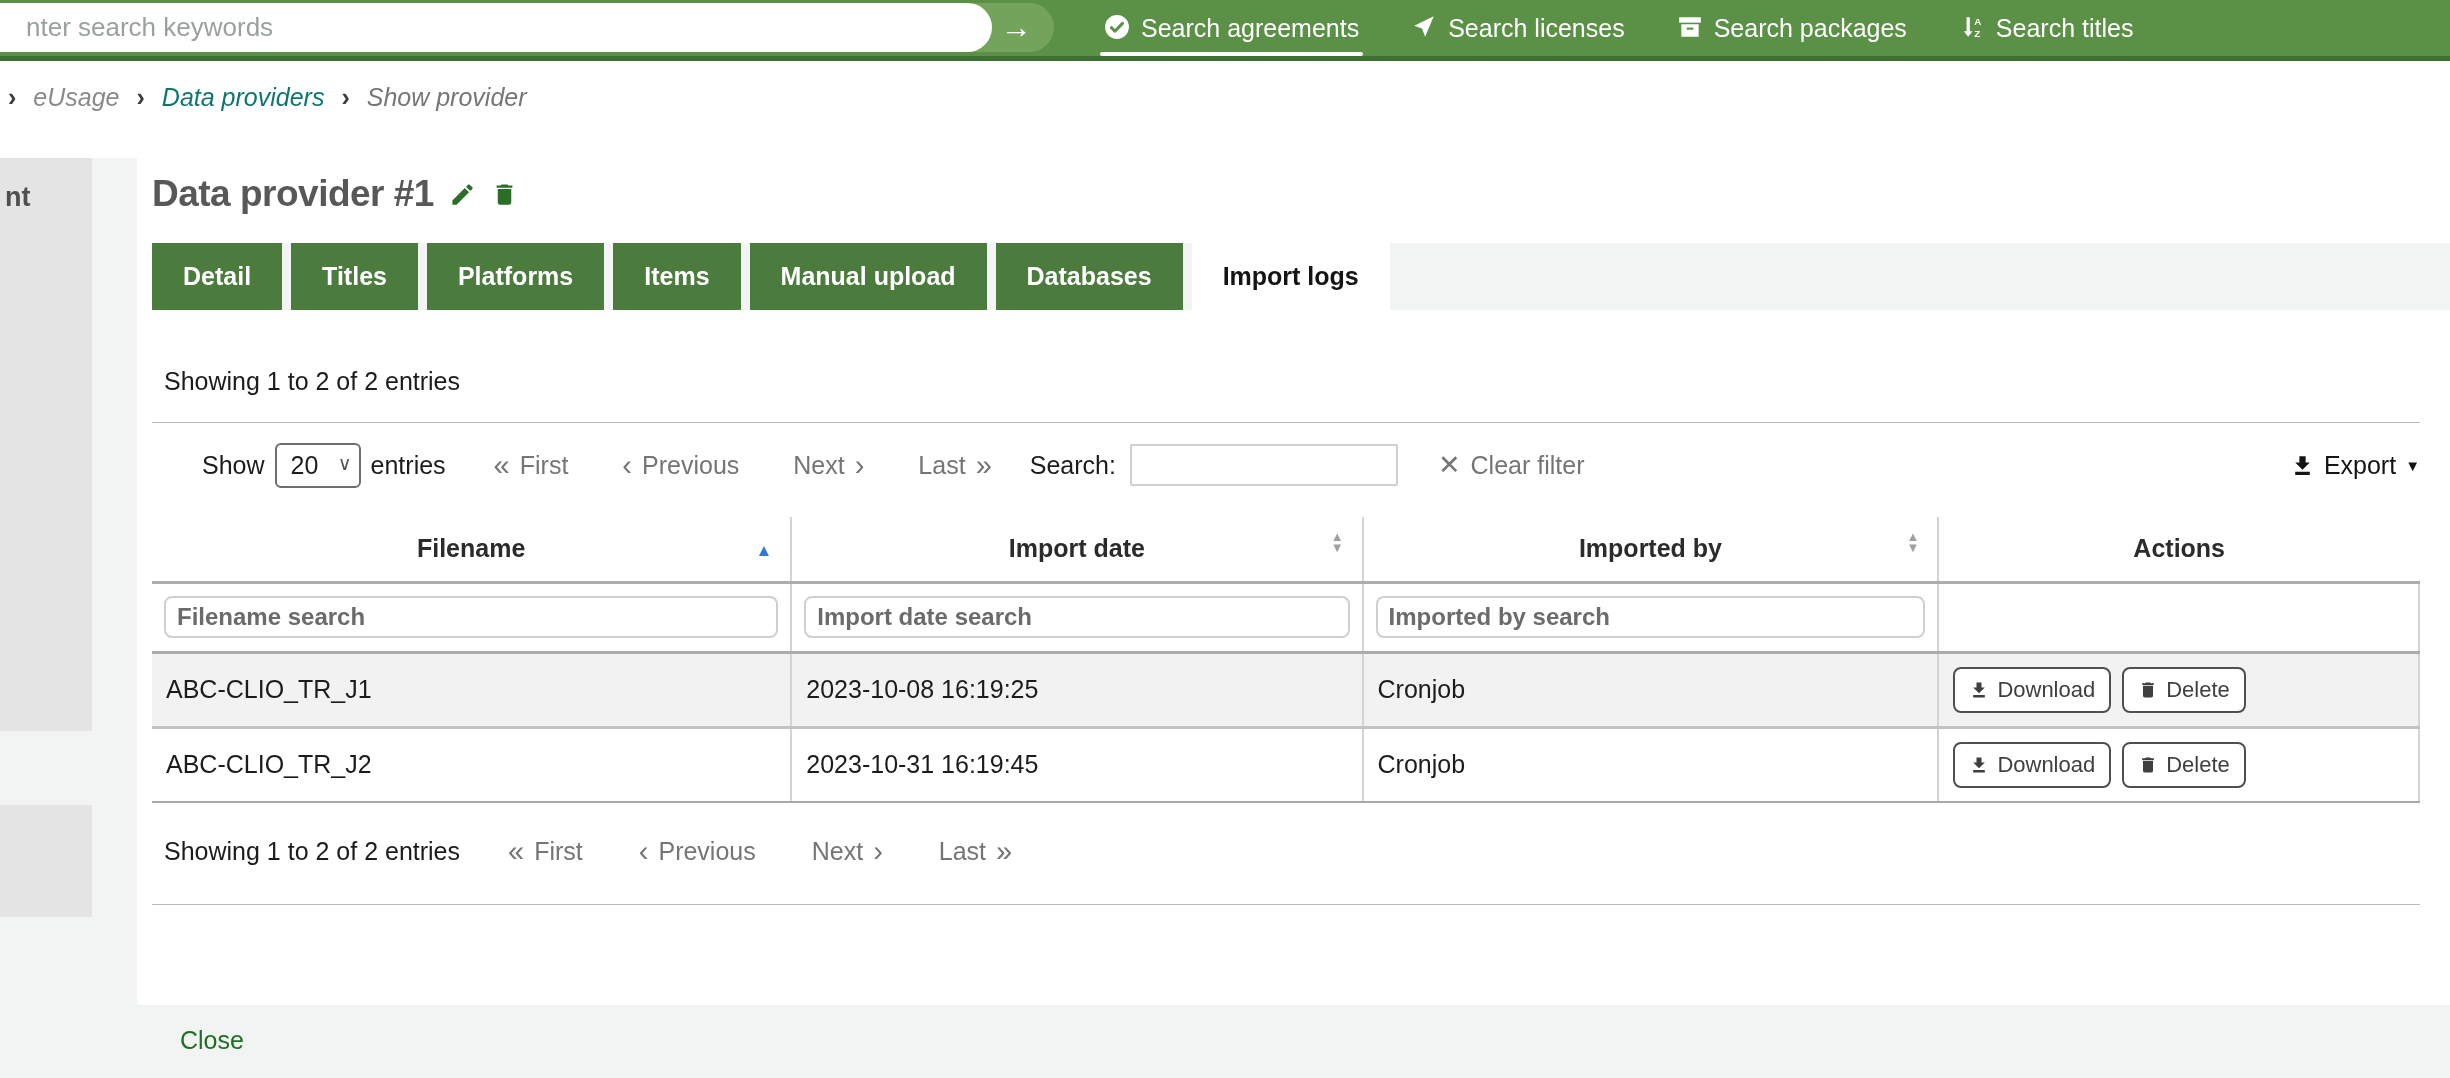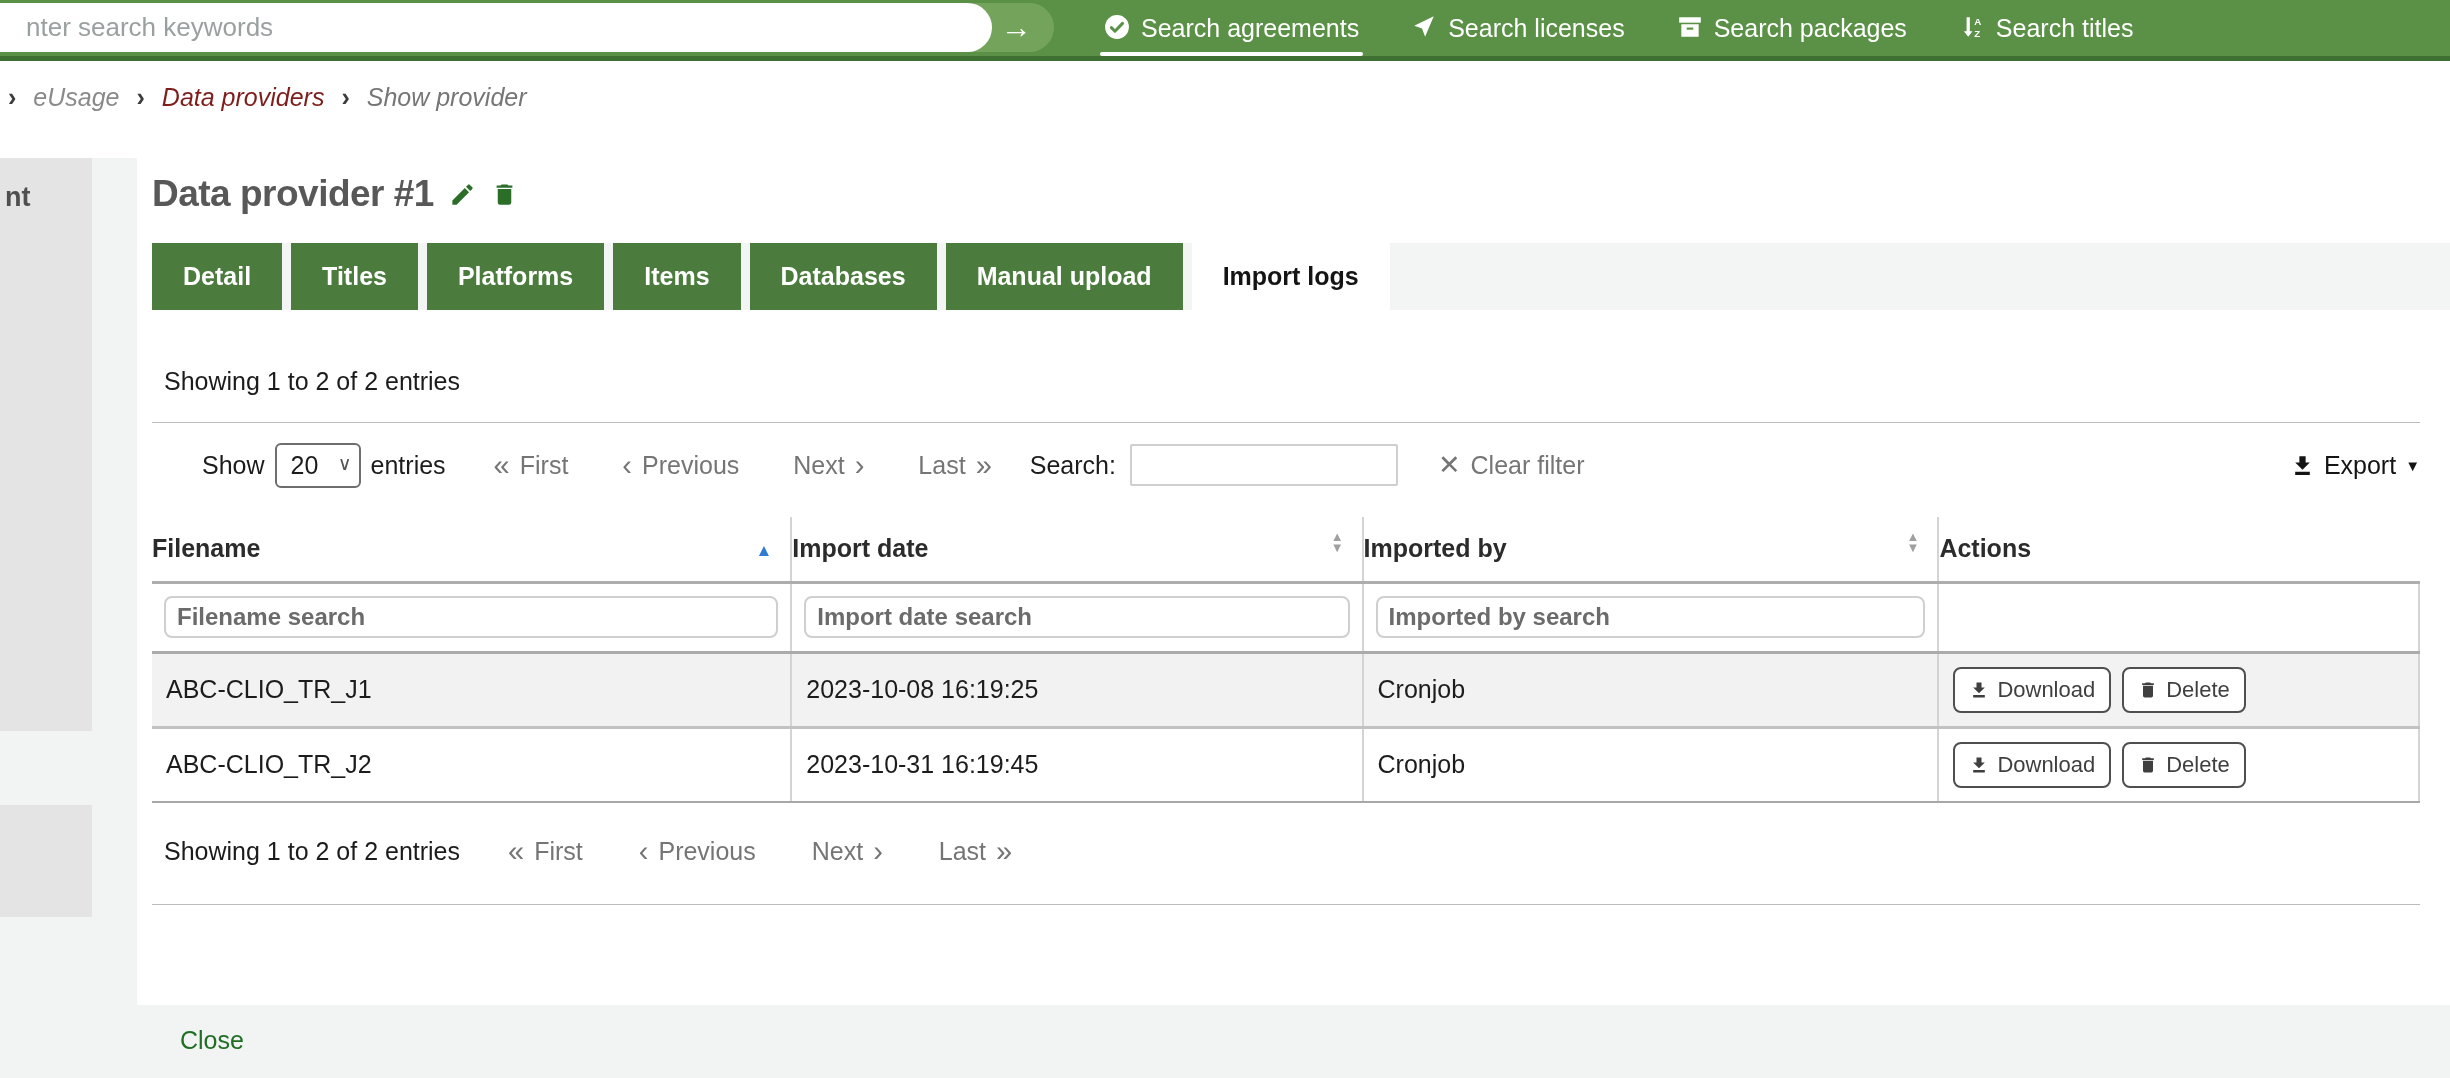--- a/index.html
+++ b/index.html
@@ -34,21 +34,21 @@
     content:""; position:absolute; left:-4px; right:-4px; bottom:-13px; height:4px;
     background:#fff; border-radius:2px;
   }
   
   .breadcrumb {
     position:absolute; left:0; top:61px; width:2450px; height:97px; background:#fff;
     display:flex; align-items:flex-start; gap:17px; padding:21px 0 0 8px;
     font-size:25px; font-style:italic; color:#8a8a8a; line-height:30px;
   }
   .bc-sep { font-style:normal; font-weight:700; color:#3c3c3c; }
-  .bc-green { color:#7f1d1d; cursor:pointer;text-align:center; }
+  .bc-green { color:#0f766e; cursor:pointer;text-align:center; }
   .bc-muted { color:#8a8a8a; cursor:pointer;text-align:center; }
   .bc-current { color:#767676; }
   
   .sidebar-1 { position:absolute; left:0; top:158px; width:92px; height:573px; background:#e4e4e4; padding:24px 0 0 5px; }
   .sidebar-2 { position:absolute; left:0; top:805px; width:92px; height:112px; background:#e4e4e4; }
   .sidebar-item { font-size:27px; font-weight:700; color:#4f4f4f; cursor:pointer; }
   
   .panel { position:absolute; left:137px; top:157px; width:2313px; height:848px; background:#fff; padding:14px 0 0 15px; }
   .page-title-row { display:flex; align-items:center; gap:15px; height:46px; }
   .page-title { font-size:37px; font-weight:700; color:#585858; letter-spacing:-0.5px; }
@@ -87,21 +87,21 @@
   .clear-filter .x { font-size:27px; }
   .spacer { flex:1; }
   .export-btn { display:flex; align-items:center; gap:9px; color:#141414; font-size:25px; cursor:pointer; background:none; border:none; font-family:"Liberation Sans", sans-serif; }
   .export-btn svg { width:25px; height:25px; }
   .export-btn .caret { font-size:15px; }
   
   table.logs { width:100%; margin-top:10px; border-collapse:collapse; table-layout:fixed; }
   col.c1 { width:28.2%; } col.c2 { width:25.2%; } col.c3 { width:25.4%; } col.c4 { width:21.2%; }
   th.hdr {
     position:relative; height:65px; font-size:25px; font-weight:700; color:#2b2b2b;
-    text-align:left; border-right:2px solid #d4d4d4; border-bottom:3px solid #adadad; cursor:pointer;
+    text-align:center; border-right:2px solid #d4d4d4; border-bottom:3px solid #adadad; cursor:pointer;
   }
   th.hdr:last-child, td:last-child { border-right:none; cursor:default; }
   .sort-asc { position:absolute; right:18px; top:24px; color:#2e7bd6; font-size:17px; }
   .sort-both { position:absolute; right:18px; top:14px; display:flex; flex-direction:column; color:#a0a0a0; font-size:13px; line-height:11px; }
   tr.tfilter td { height:70px; border-right:2px solid #d4d4d4; border-bottom:3px solid #ababab; padding:0 12px; }
   tr.tfilter input {
     width:100%; height:42px; border:2px solid #cfcfcf; border-radius:8px; padding:0 11px;
     font-size:24px; font-family:"Liberation Sans", sans-serif; color:#333; outline:none; background:#fff;
   }
   tr.tfilter input::placeholder { color:#6b6b6b; font-weight:700; }
@@ -199,22 +199,22 @@
             <path d="M6 19a2 2 0 002 2h8a2 2 0 002-2V7H6v12zM19 4h-3.5l-1-1h-5l-1 1H5v2h14V4z"></path>
           </svg>
       </button>
     </div>
 
     <div class="tabs">
       <button class="tab">Detail</button>
       <button class="tab">Titles</button>
       <button class="tab">Platforms</button>
       <button class="tab">Items</button>
+      <button class="tab">Manual upload</button>
       <button class="tab">Databases</button>
-      <button class="tab">Manual upload</button>
       <button class="tab active">Import logs</button>
     </div>
 
     <div class="content">
       <div class="summary">Showing 1 to 2 of 2 entries</div>
       <hr class="rule">
 
       <div class="controls">
         <span>Show</span>
         <span class="select-wrap">

